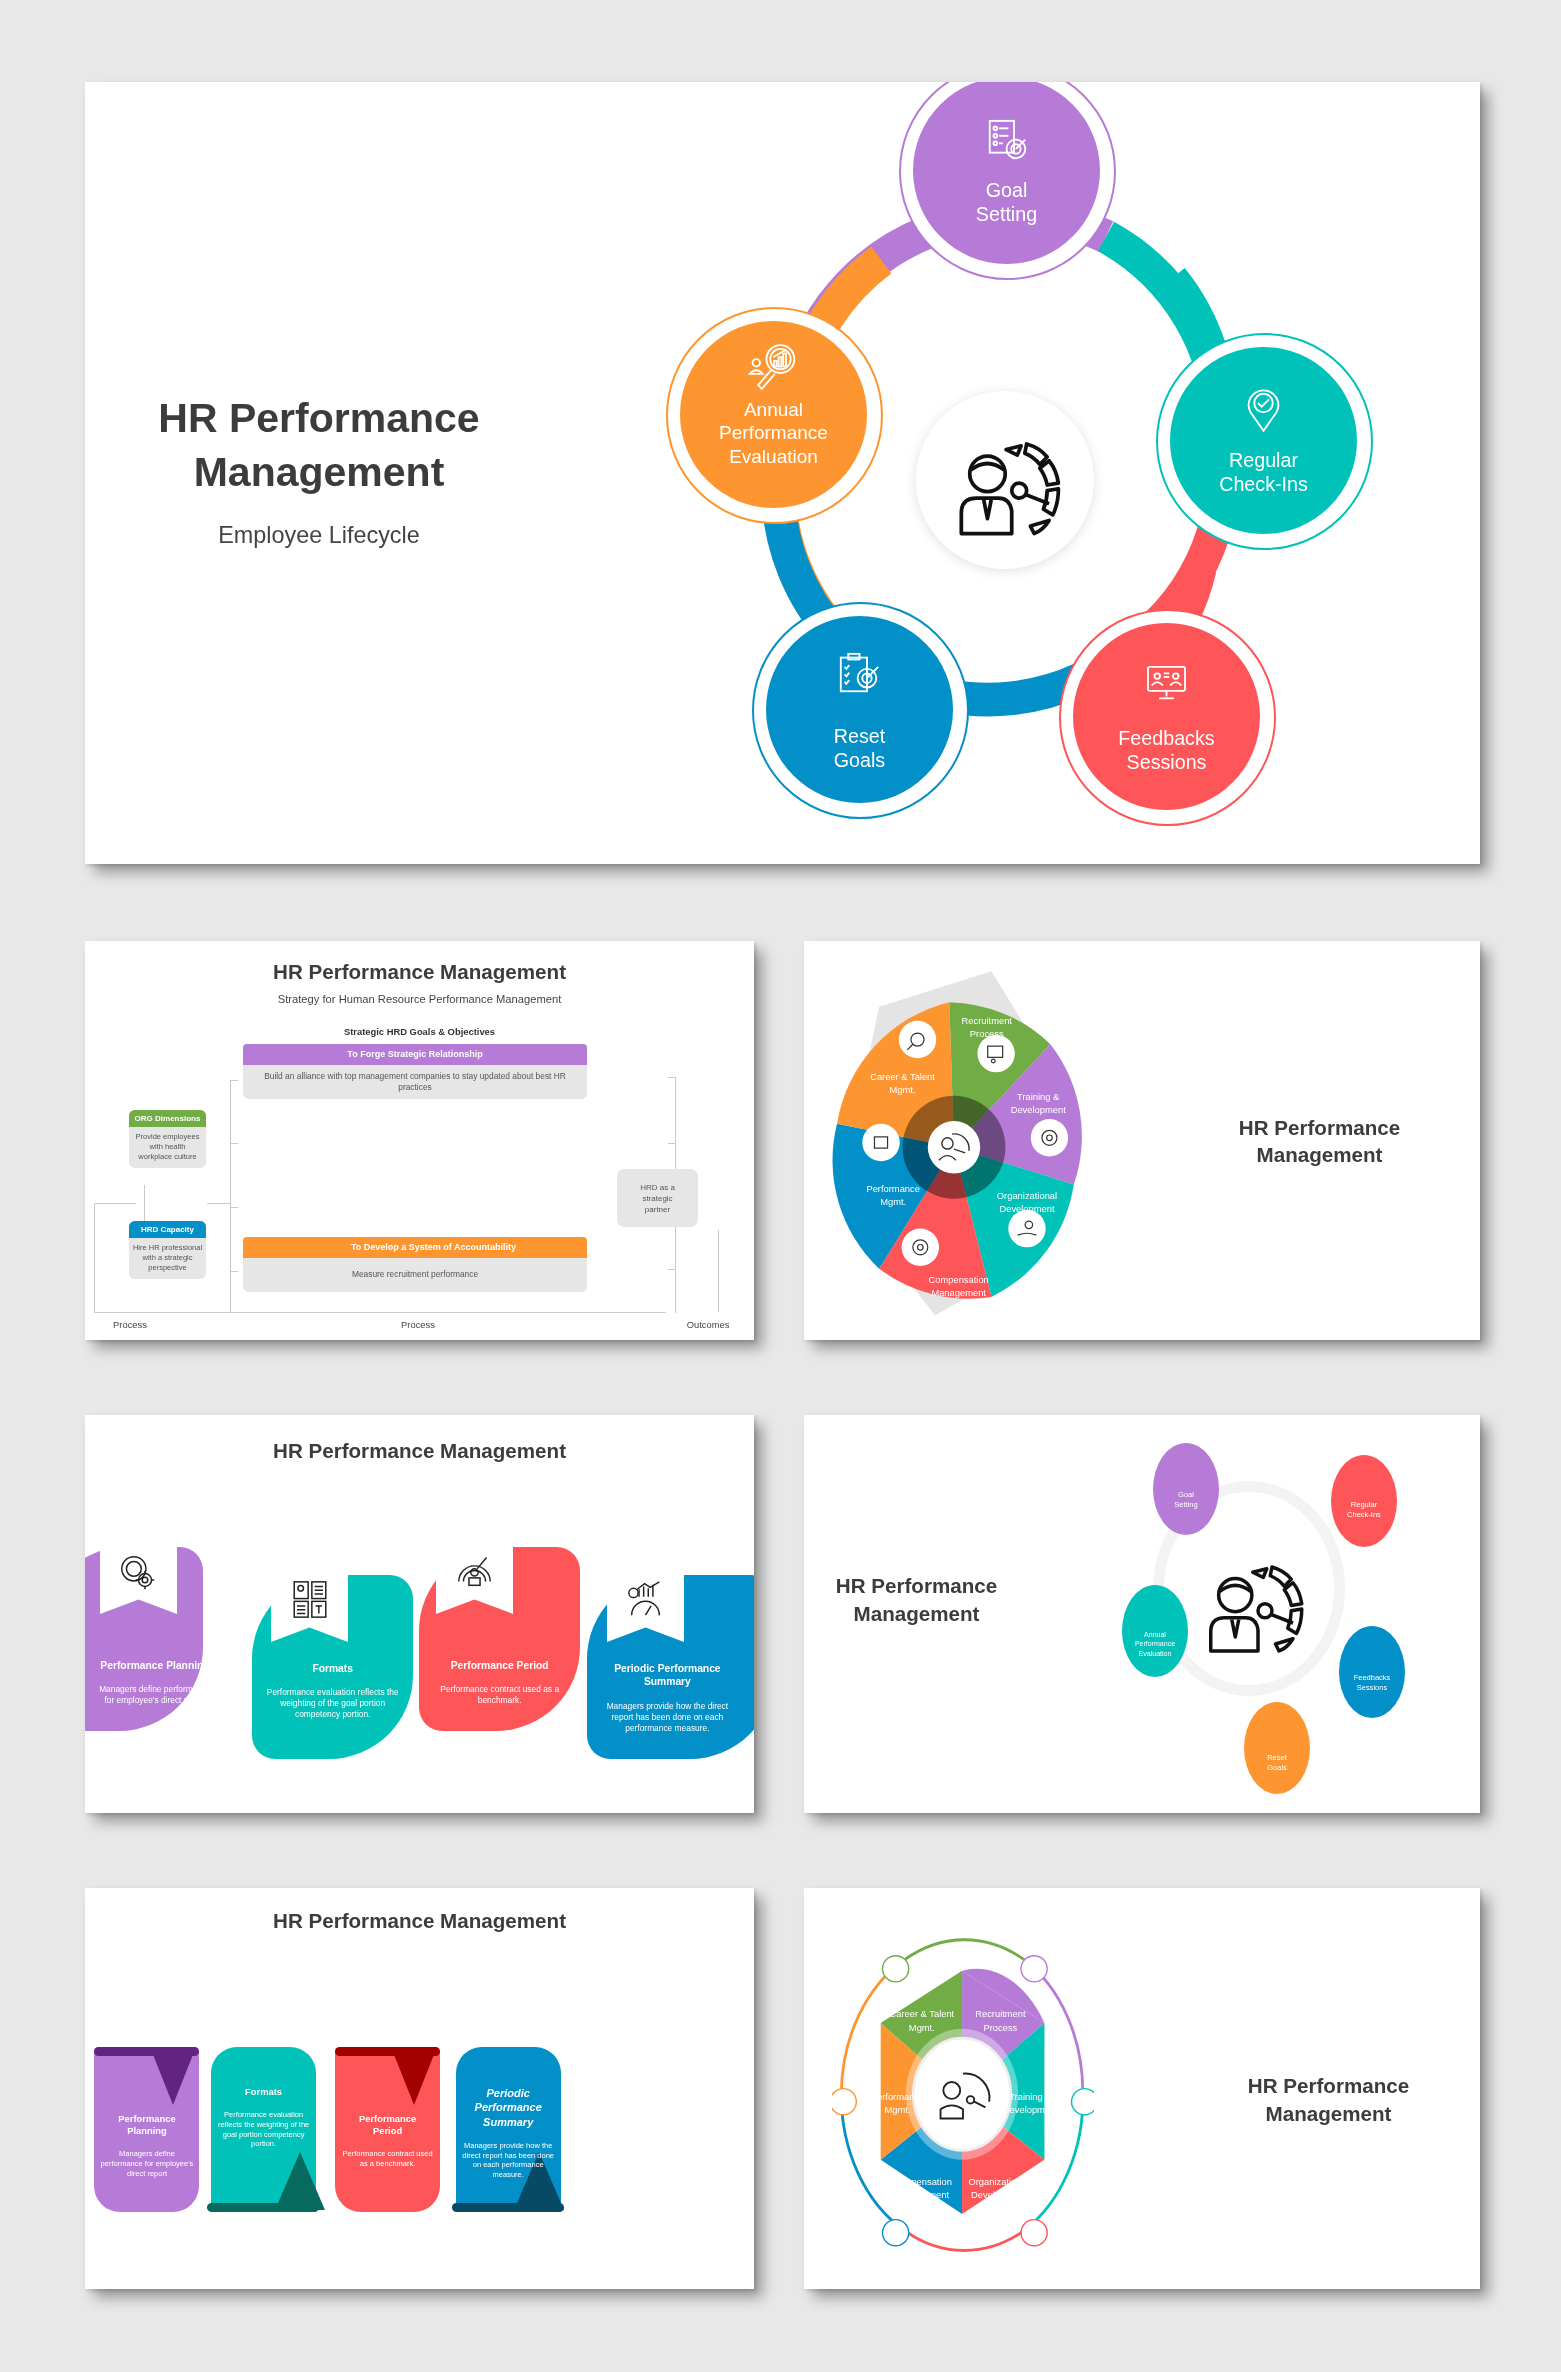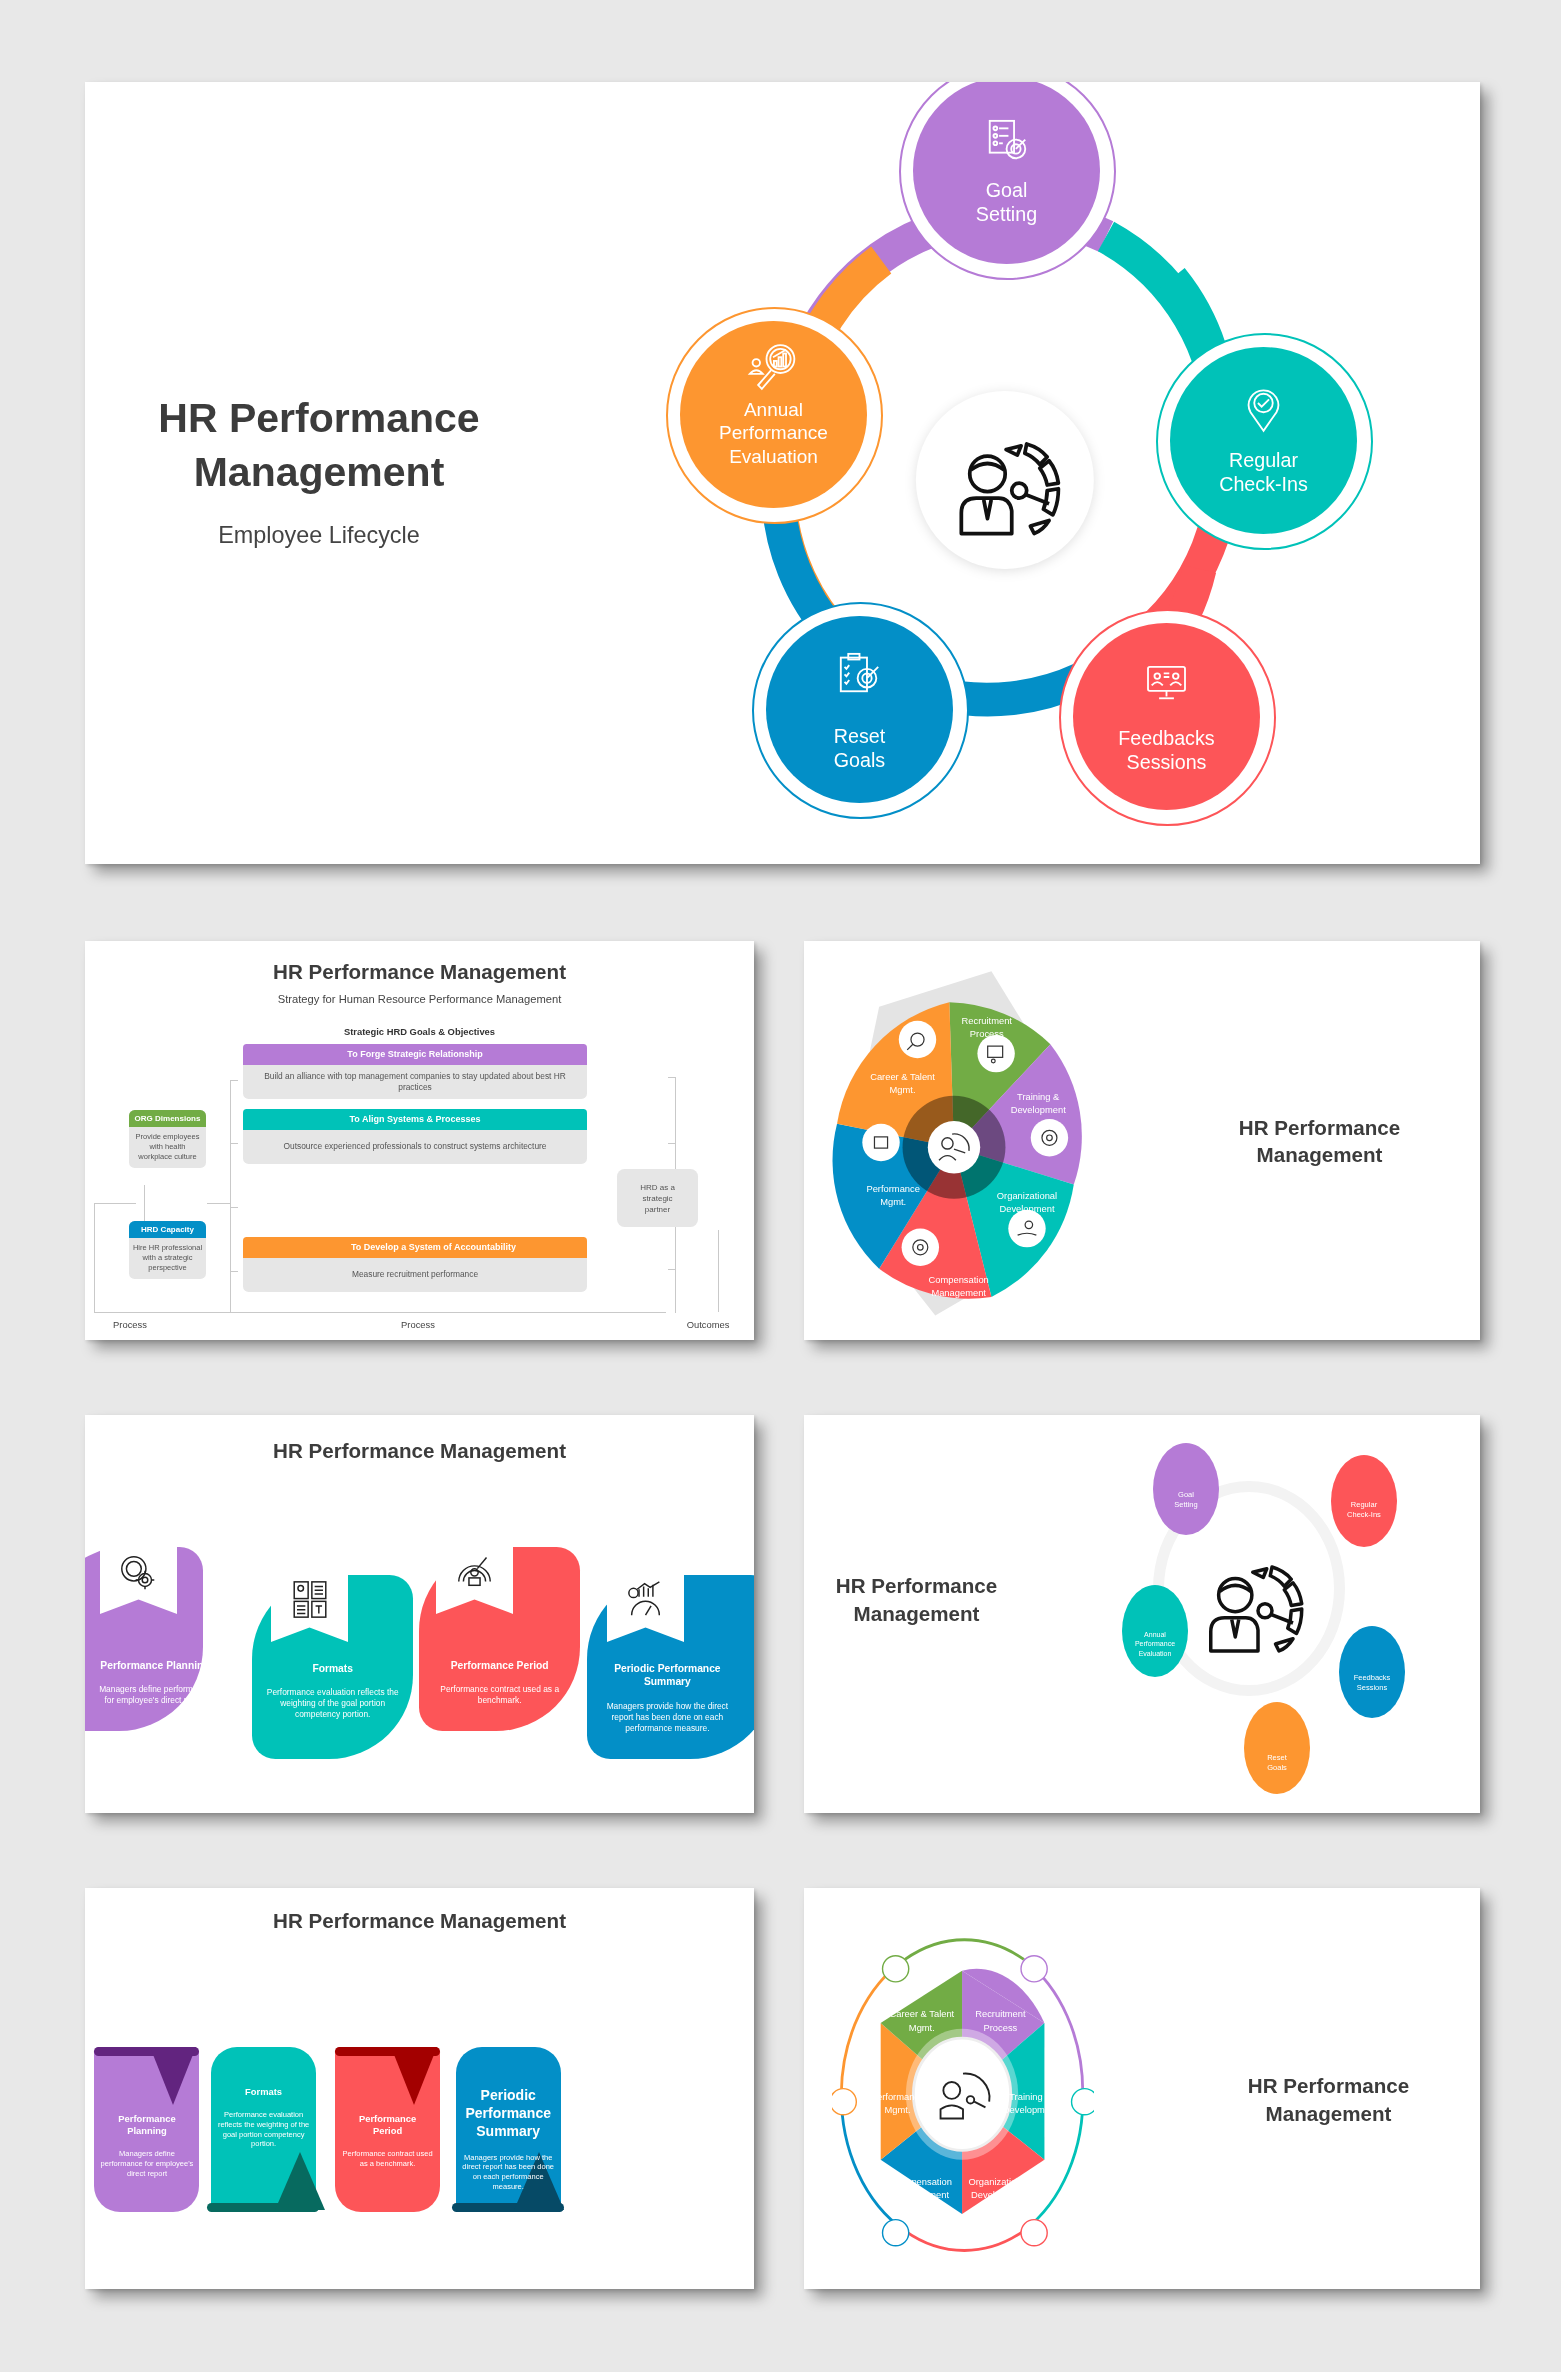--- a/index.html
+++ b/index.html
@@ -189,24 +189,20 @@
   <div class="line" style="left:590px;top:136px;width:0.9px;height:236px;"></div>
   <div class="line" style="left:583px;top:136px;width:7.5px;height:0.9px;"></div>
   <div class="line" style="left:583px;top:202px;width:7.5px;height:0.9px;"></div>
   <div class="line" style="left:583px;top:264px;width:7.5px;height:0.9px;"></div>
   <div class="line" style="left:583px;top:328px;width:7.5px;height:0.9px;"></div>
   <div class="line" style="left:633px;top:289px;width:0.9px;height:82px;"></div>
 
   <div class="abs" style="left:158px;top:103px;width:344px;height:55px;">
     <div class="goal-hd" style="background:#b57bd6;">To Forge Strategic Relationship</div>
     <div class="goal-bd">Build an alliance with top management companies to stay updated about best HR practices</div>
-  </div>
-  <div class="abs" style="left:158px;top:168px;width:344px;height:55px;">
-    <div class="goal-hd" style="background:#00c2b8;">To Align Systems &amp; Processes</div>
-    <div class="goal-bd">Outsource experienced professionals to construct systems architecture</div>
   </div>
   <div class="abs" style="left:158px;top:296px;width:344px;height:55px;">
     <div class="goal-hd" style="background:#fd9630;padding-left:37px;">To Develop a System of Accountability</div>
     <div class="goal-bd">Measure recruitment performance</div>
   </div>
 
   <div class="in-box" style="left:44px;top:169px;">
     <div class="in-hd" style="background:#72ac45;">ORG Dimensions</div>
     <div class="in-bd">Provide employees with health workplace culture</div>
   </div>
@@ -443,21 +439,21 @@
           <div>Performance</div>
           <div>Period</div>
         </div>
       <div class="card-desc" style="font-size:7.5px;">Performance contract used as a benchmark.</div>
     </div>
   </div>
   <div class="card7" style="left:371px;top:159px;background:#038fc7;border-radius:26px 26px 5.6px 5.6px;">
     <div class="abs" style="left:-3.7px;top:156px;width:112px;height:9.4px;background:#064a66;border-radius:5.6px;"></div>
     <div class="abs" style="left:58px;top:105px;width:0;height:0;border-left:25px solid transparent;border-right:25px solid transparent;border-bottom:58px solid #064a66;"></div>
     <div class="abs" style="left:3.7px;top:39px;width:97px;">
-      <div class="card-title" style="font-size:14px;">
+      <div class="card-title" style="font-size:11px;font-style:italic;">
           <div>Periodic Performance</div>
           <div>Summary</div>
         </div>
       <div class="card-desc" style="font-size:7.5px;">Managers provide how the direct report has been done on each performance measure.</div>
     </div>
   </div>
 </div>
 
 <div class="slide" style="left:804px;top:1888px;width:676px;height:401px;">
   <svg class="abs" style="left:28px;top:45px;" width="262" height="328" viewBox="0 0 280 350">

